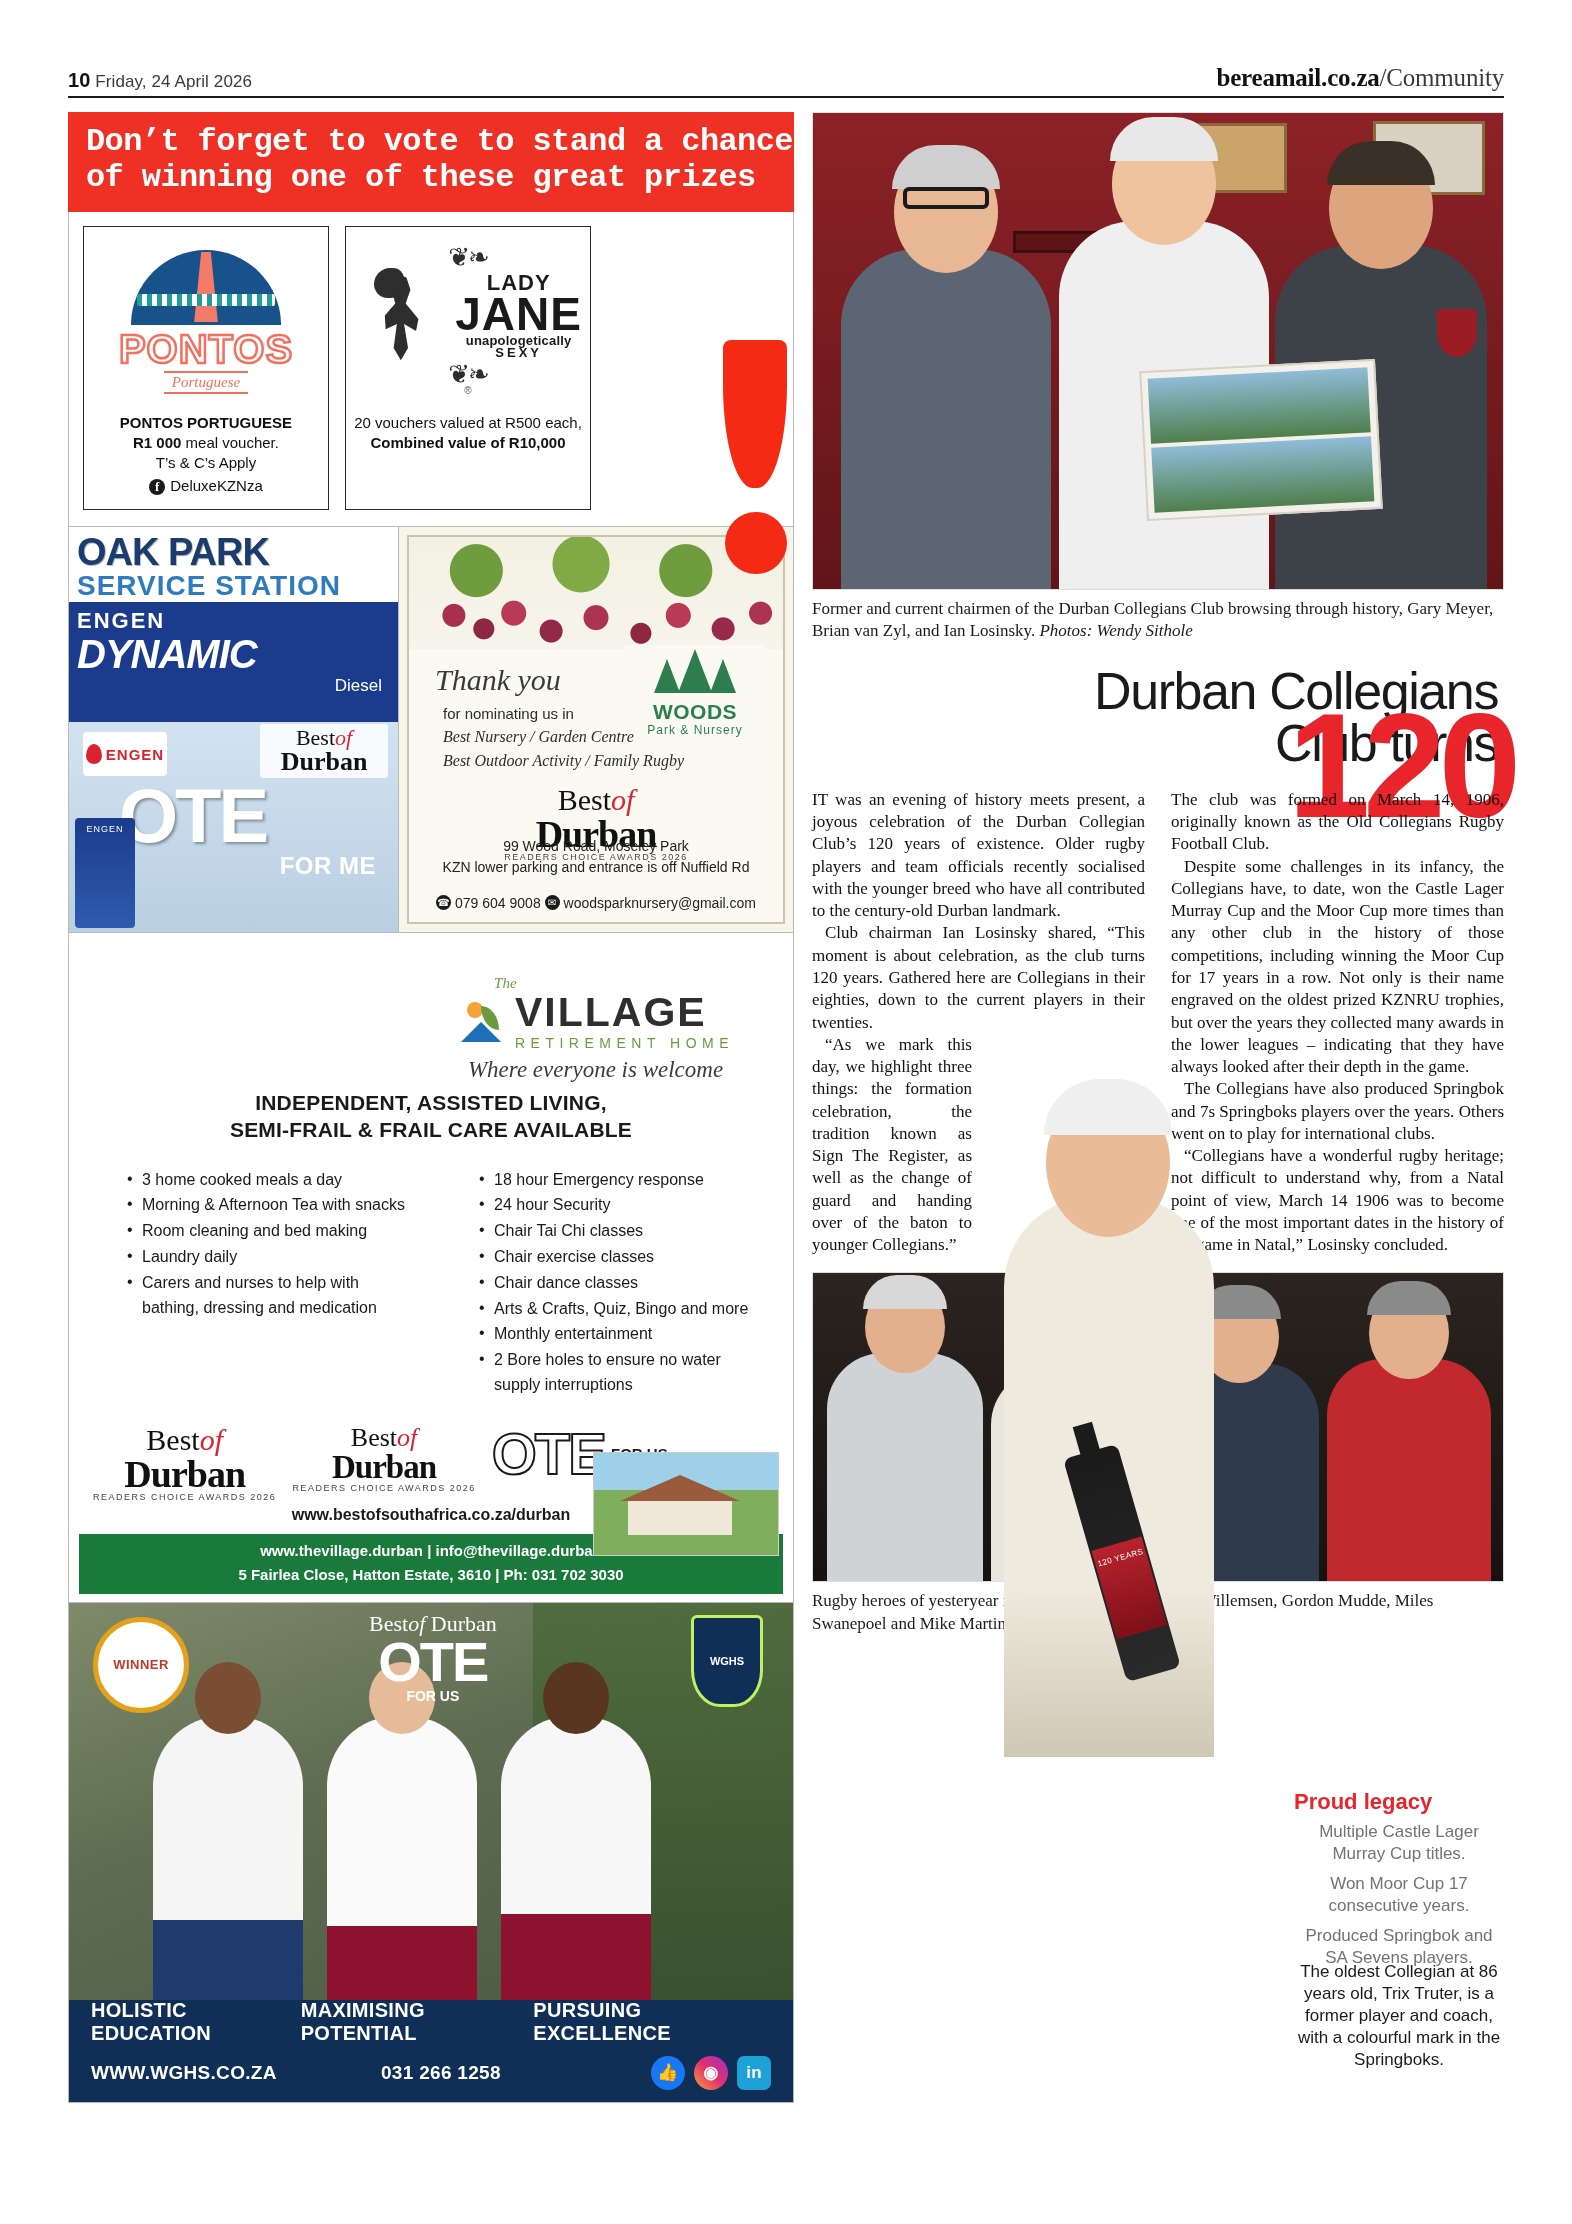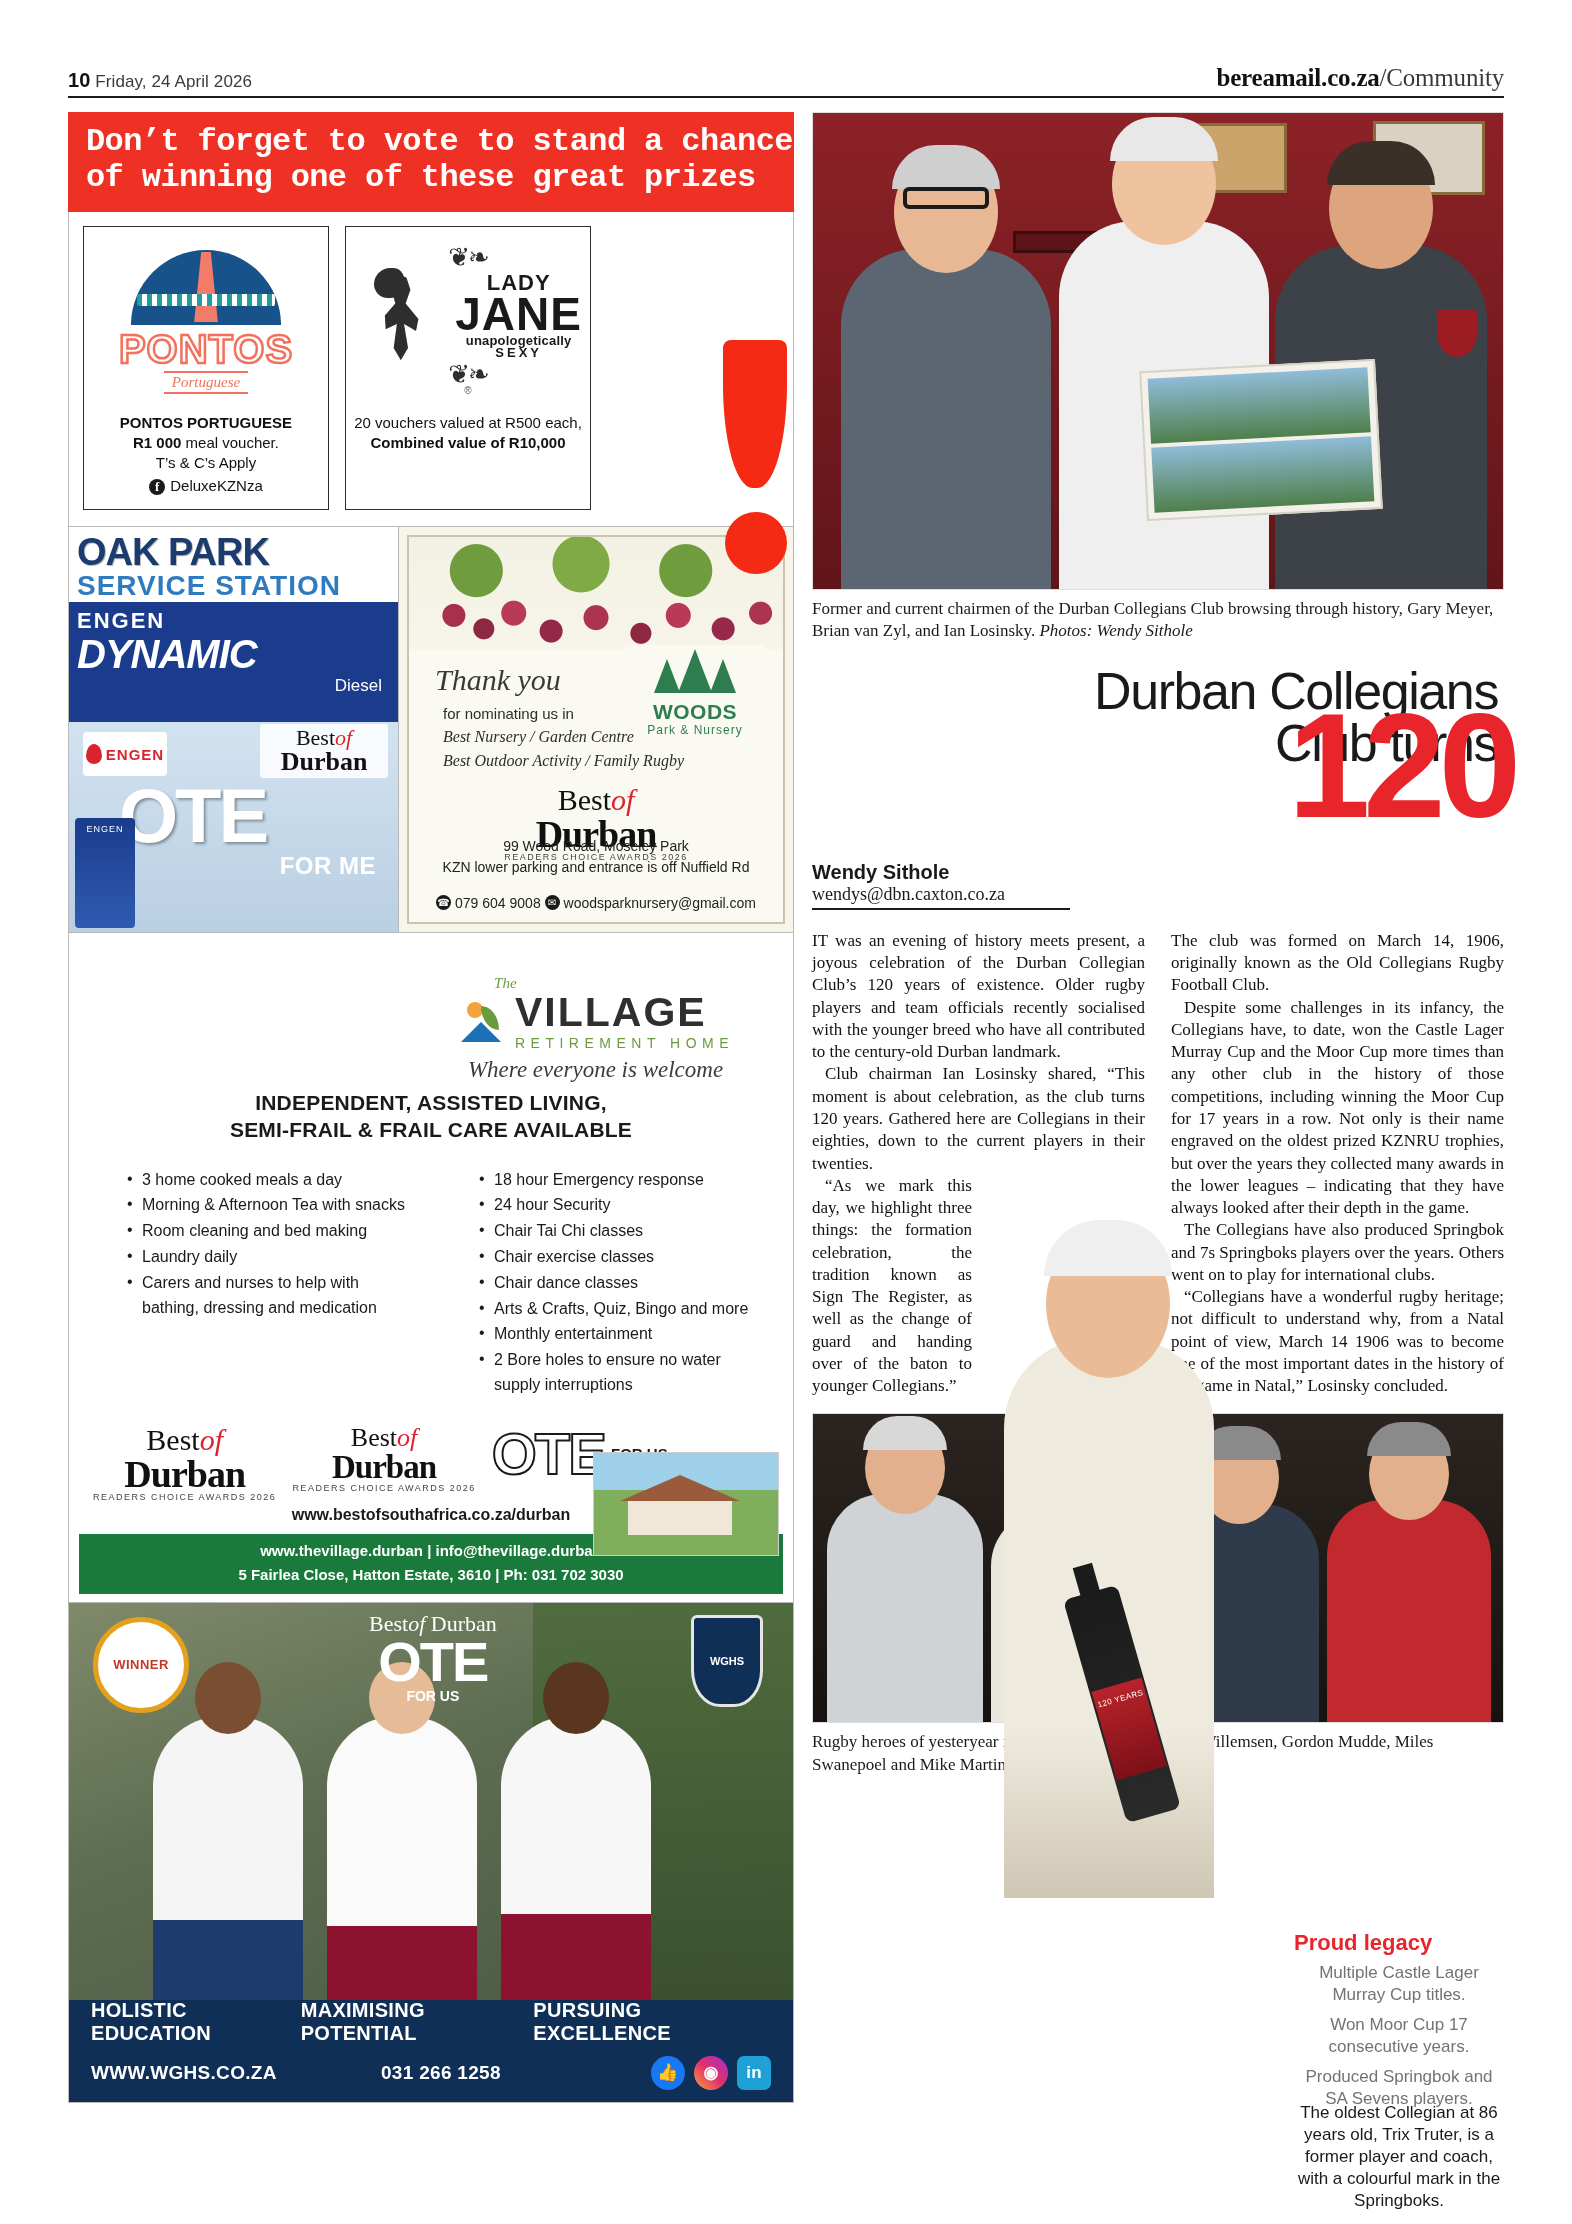--- a/index.html
+++ b/index.html
@@ -309,21 +309,21 @@
     text-align:center; letter-spacing:.5px;
   }
   .sc-vote {
     position:absolute; left:300px; top:10px; text-align:center; color:#fff;
   }
   .sc-vote .bodw { font-family:"Liberation Serif", serif; font-size:22px; color:#fff; line-height:1; }
   .sc-vote .v { font-weight:bold; font-size:56px; letter-spacing:-2px; line-height:.95; color:#fff; }
   .sc-vote .f { font-weight:bold; font-size:14px; }
   .sc-crest {
     position:absolute; right:30px; top:12px; width:72px; height:92px; background:#0f2f57;
-    border:3px solid #e5e5e5; border-radius:6px 6px 40% 40%;
+    border:3px solid #bef264; border-radius:6px 6px 40% 40%;
     display:flex;align-items:center;justify-content:center;color:#fff;font-size:11px;font-weight:bold;
   }
   .sc-bar1 {
     position:absolute; left:0; right:0; bottom:58px; height:44px; background:#0f2f57;
     display:flex; align-items:center; justify-content:space-between; padding:0 22px;
     color:#fff; font-weight:bold; font-size:20px; letter-spacing:.3px;
   }
   .sc-bar2 {
     position:absolute; left:0; right:0; bottom:0; height:58px; background:#0f2f57;
     display:flex; align-items:center; padding:0 22px; color:#fff;
@@ -750,25 +750,20 @@
     <div class="caption">
       <span>Former and current chairmen of the Durban Collegians Club browsing through history, Gary Meyer, Brian van Zyl, and Ian Losinsky. </span><em>Photos: Wendy Sithole</em>
     </div>
 
     <div class="headline">
       <div>Durban Collegians</div>
       <div>Club turns</div>
       <div class="bignum">120</div>
     </div>
 
-    <div class="byline">
-      <div class="nm">Wendy Sithole</div>
-      <div class="em">wendys@dbn.caxton.co.za</div>
-      <div class="ln"></div>
-    </div>
 
     <div class="article">
 
       <div class="acol">
         <p class="first">IT was an evening of history meets present, a joyous celebration of the Durban Collegian Club’s 120 years of existence. Older rugby players and team officials recently socialised with the younger breed who have all contributed to the century-old Durban landmark.</p>
         <p>Club chairman Ian Losinsky shared, “This moment is about celebration, as the club turns 120 years. Gathered here are Collegians in their eighties, down to the current players in their twenties.</p>
         <p class="colL-narrow">“As we mark this day, we highlight three things: the formation celebration, the tradition known as Sign The Register, as well as the change of guard and handing over of the baton to younger Collegians.”</p>
       </div>
 
       <div class="acol">

